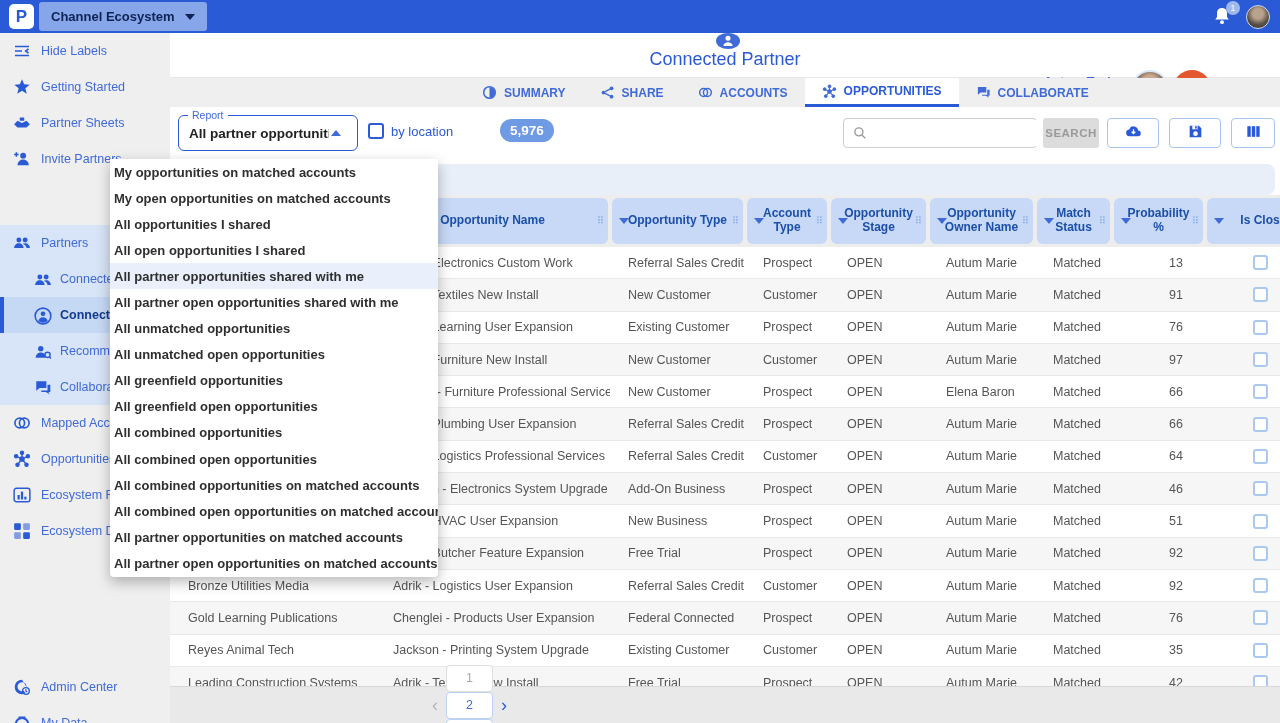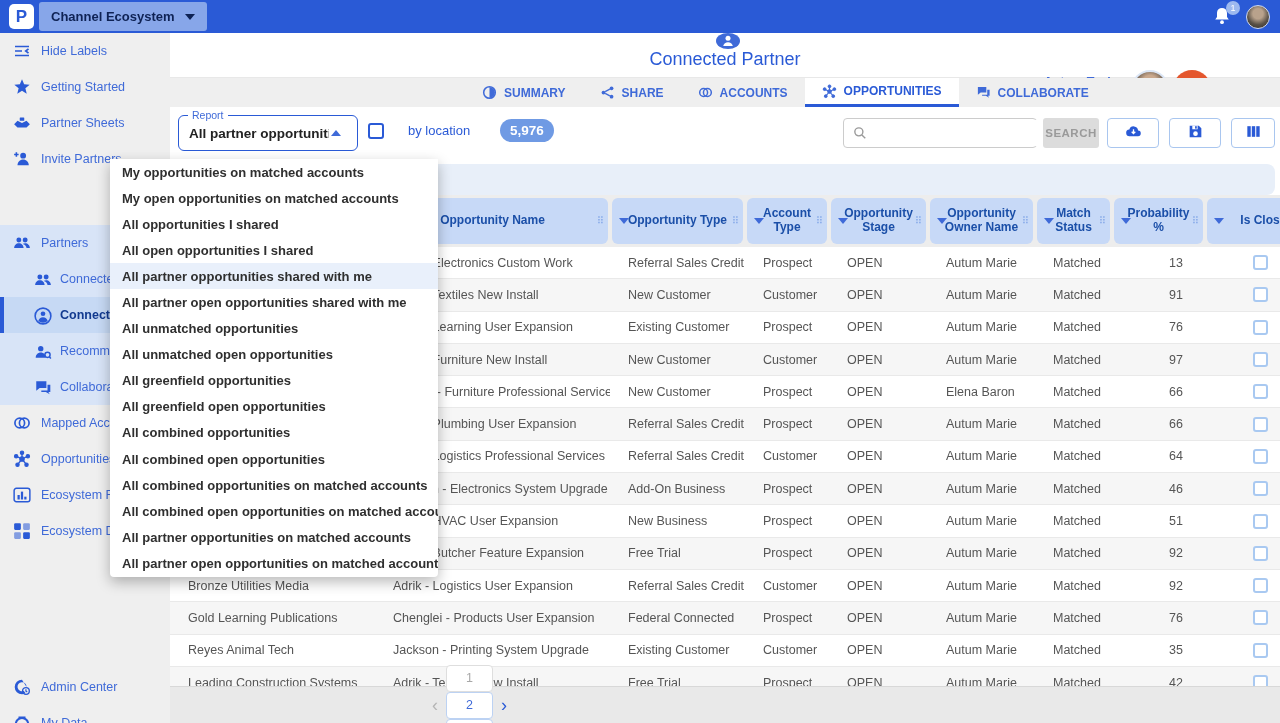--- a/index.html
+++ b/index.html
@@ -48,21 +48,21 @@
   .tab .ic { width:15px; height:15px; color:#3f6ad8; }
   .tab .ic svg { width:15px; height:15px; display:block; }
   .tab.active { background:#fff; border-bottom:3px solid #2a5ad6; color:#2a5ad6; }
 
   
   .toolbar { position:absolute; left:0; top:74px; width:1110px; height:56px; background:#fff; }
   .report-select { position:absolute; left:8px; top:8px; width:180px; height:36px; border:1.5px solid #2a5ad6; border-radius:6px; display:flex; align-items:center; cursor:pointer; background:#fff; }
   .report-select .lbl { position:absolute; top:-7px; left:9px; background:#fff; padding:0 4px; font-size:10.5px; color:#3f6ad8; }
   .report-select .val { margin-left:10px; font-size:13.5px; font-weight:bold; color:#222; white-space:nowrap; overflow:hidden; width:140px; }
   .caret-up { width:0; height:0; border-left:5px solid transparent; border-right:5px solid transparent; border-bottom:6px solid #3f6ad8; margin-left:2px; }
-  .byloc { position:absolute; left:198px; top:16px; display:flex; align-items:flex-start; gap:24px; cursor:pointer; }
+  .byloc { position:absolute; left:198px; top:16px; display:flex; align-items:center; gap:7px; cursor:pointer; }
   .byloc .box { width:16px; height:16px; border:2px solid #2a5ad6; border-radius:3px; background:#fff; }
   .byloc .txt { color:#2a5ad6; font-size:13px; }
   .count-badge { position:absolute; left:330px; top:12px; min-width:48px; height:23px; border-radius:12px; background:#6f9ae4; color:#fff; font-size:13.5px; font-weight:bold; display:flex; align-items:center; justify-content:center; padding:0 10px; }
   .searchbox { position:absolute; left:673px; top:11px; width:194px; height:30px; border:1px solid #ccc; border-radius:4px; background:#fff; display:flex; align-items:center; }
   .searchbox .mag { width:14px; height:14px; margin-left:9px; color:#9a9a9a; }
   .searchbox .mag svg { width:14px; height:14px; display:block; }
   .searchbox input { border:none; outline:none; flex:1; height:26px; margin-left:6px; font-size:13px; font-family:"Liberation Sans",sans-serif; }
   .search-btn { position:absolute; left:873px; top:11px; width:56px; height:30px; background:#dcdcdc; color:#9a9a9a; border:none; border-radius:3px; font-size:11.5px; font-weight:bold; letter-spacing:.5px; }
   .icon-btn { position:absolute; top:11px; width:52px; height:30px; background:#fff; border:1px solid #a9c6ef; border-radius:4px; display:flex; align-items:center; justify-content:center; color:#2a5ad6; cursor:pointer; }
   .icon-btn svg { width:17px; height:17px; }
@@ -97,21 +97,21 @@
   .pbtn { width:47px; height:27px; background:#fff; border:1px solid #bcd2f3; border-radius:4px; color:#3f6ad8; font-size:12.5px; display:flex; align-items:center; justify-content:center; cursor:pointer; }
   .pbtn.current { border-color:#dedede; color:#a8a8a8; }
   .foot-right { margin-left:auto; display:flex; align-items:center; gap:10px; padding-right:82px; }
   .pages-info { color:#666; font-size:12.5px; }
   .rows-select { width:82px; height:27px; background:#fff; border:1px solid #ccc; border-radius:3px; display:flex; align-items:center; justify-content:space-between; padding:0 8px; cursor:pointer; }
   .rows-select .rv { color:#444; font-size:12.5px; }
   .rows-select .dcaret { width:0; height:0; border-left:5px solid transparent; border-right:5px solid transparent; border-top:6px solid #3f6ad8; }
 
   
   .report-menu { position:absolute; left:110px; top:159px; width:328px; height:418px; background:#fff; box-shadow:0 5px 14px rgba(0,0,0,.28); z-index:40; border-radius:0 0 4px 4px; overflow:hidden; }
-  .menu-item { height:26.1px; display:flex; align-items:center; padding-left:12px; font-size:13px; font-weight:600; color:#2f2f2f; white-space:nowrap; cursor:pointer; }
+  .menu-item { height:26.1px; display:flex; align-items:center; padding-left:4px; font-size:13px; font-weight:600; color:#2f2f2f; white-space:nowrap; cursor:pointer; }
   .menu-item.selected { background:#e9f0fb; }
 </style>
 </head>
 <body>
 
 <div id="page">
 
   <div class="topbar">
     <div class="logo">P</div>
     <div class="workspace">

